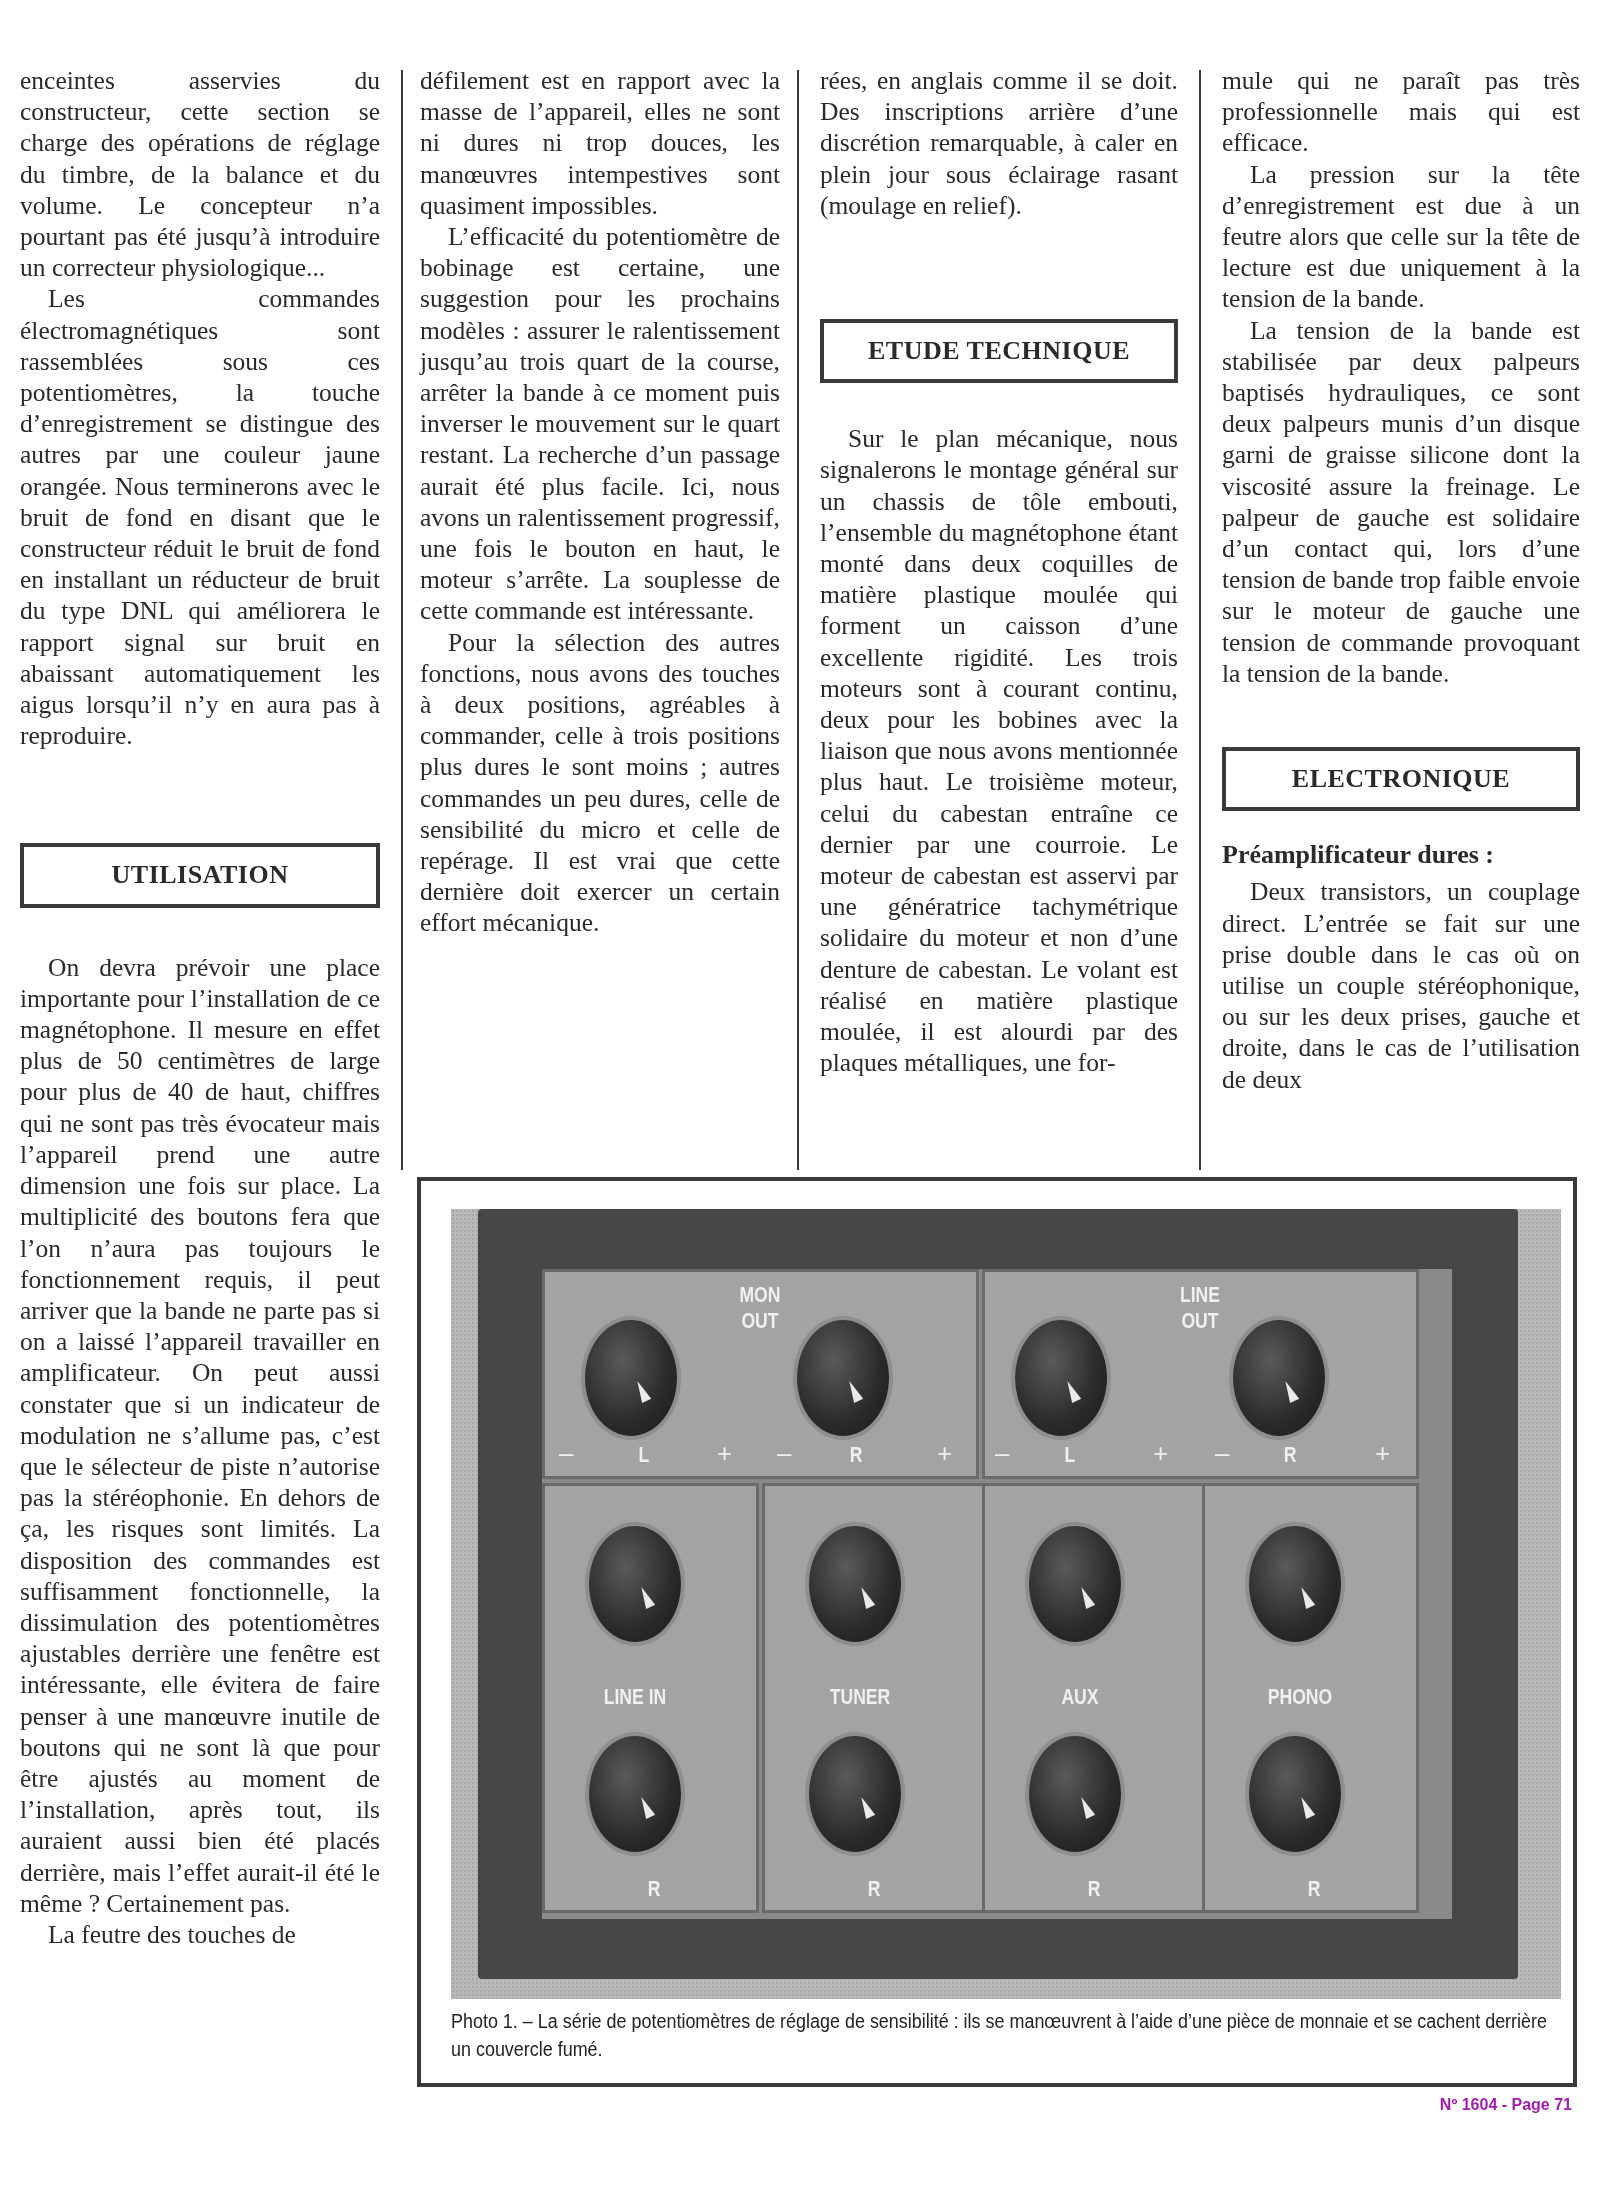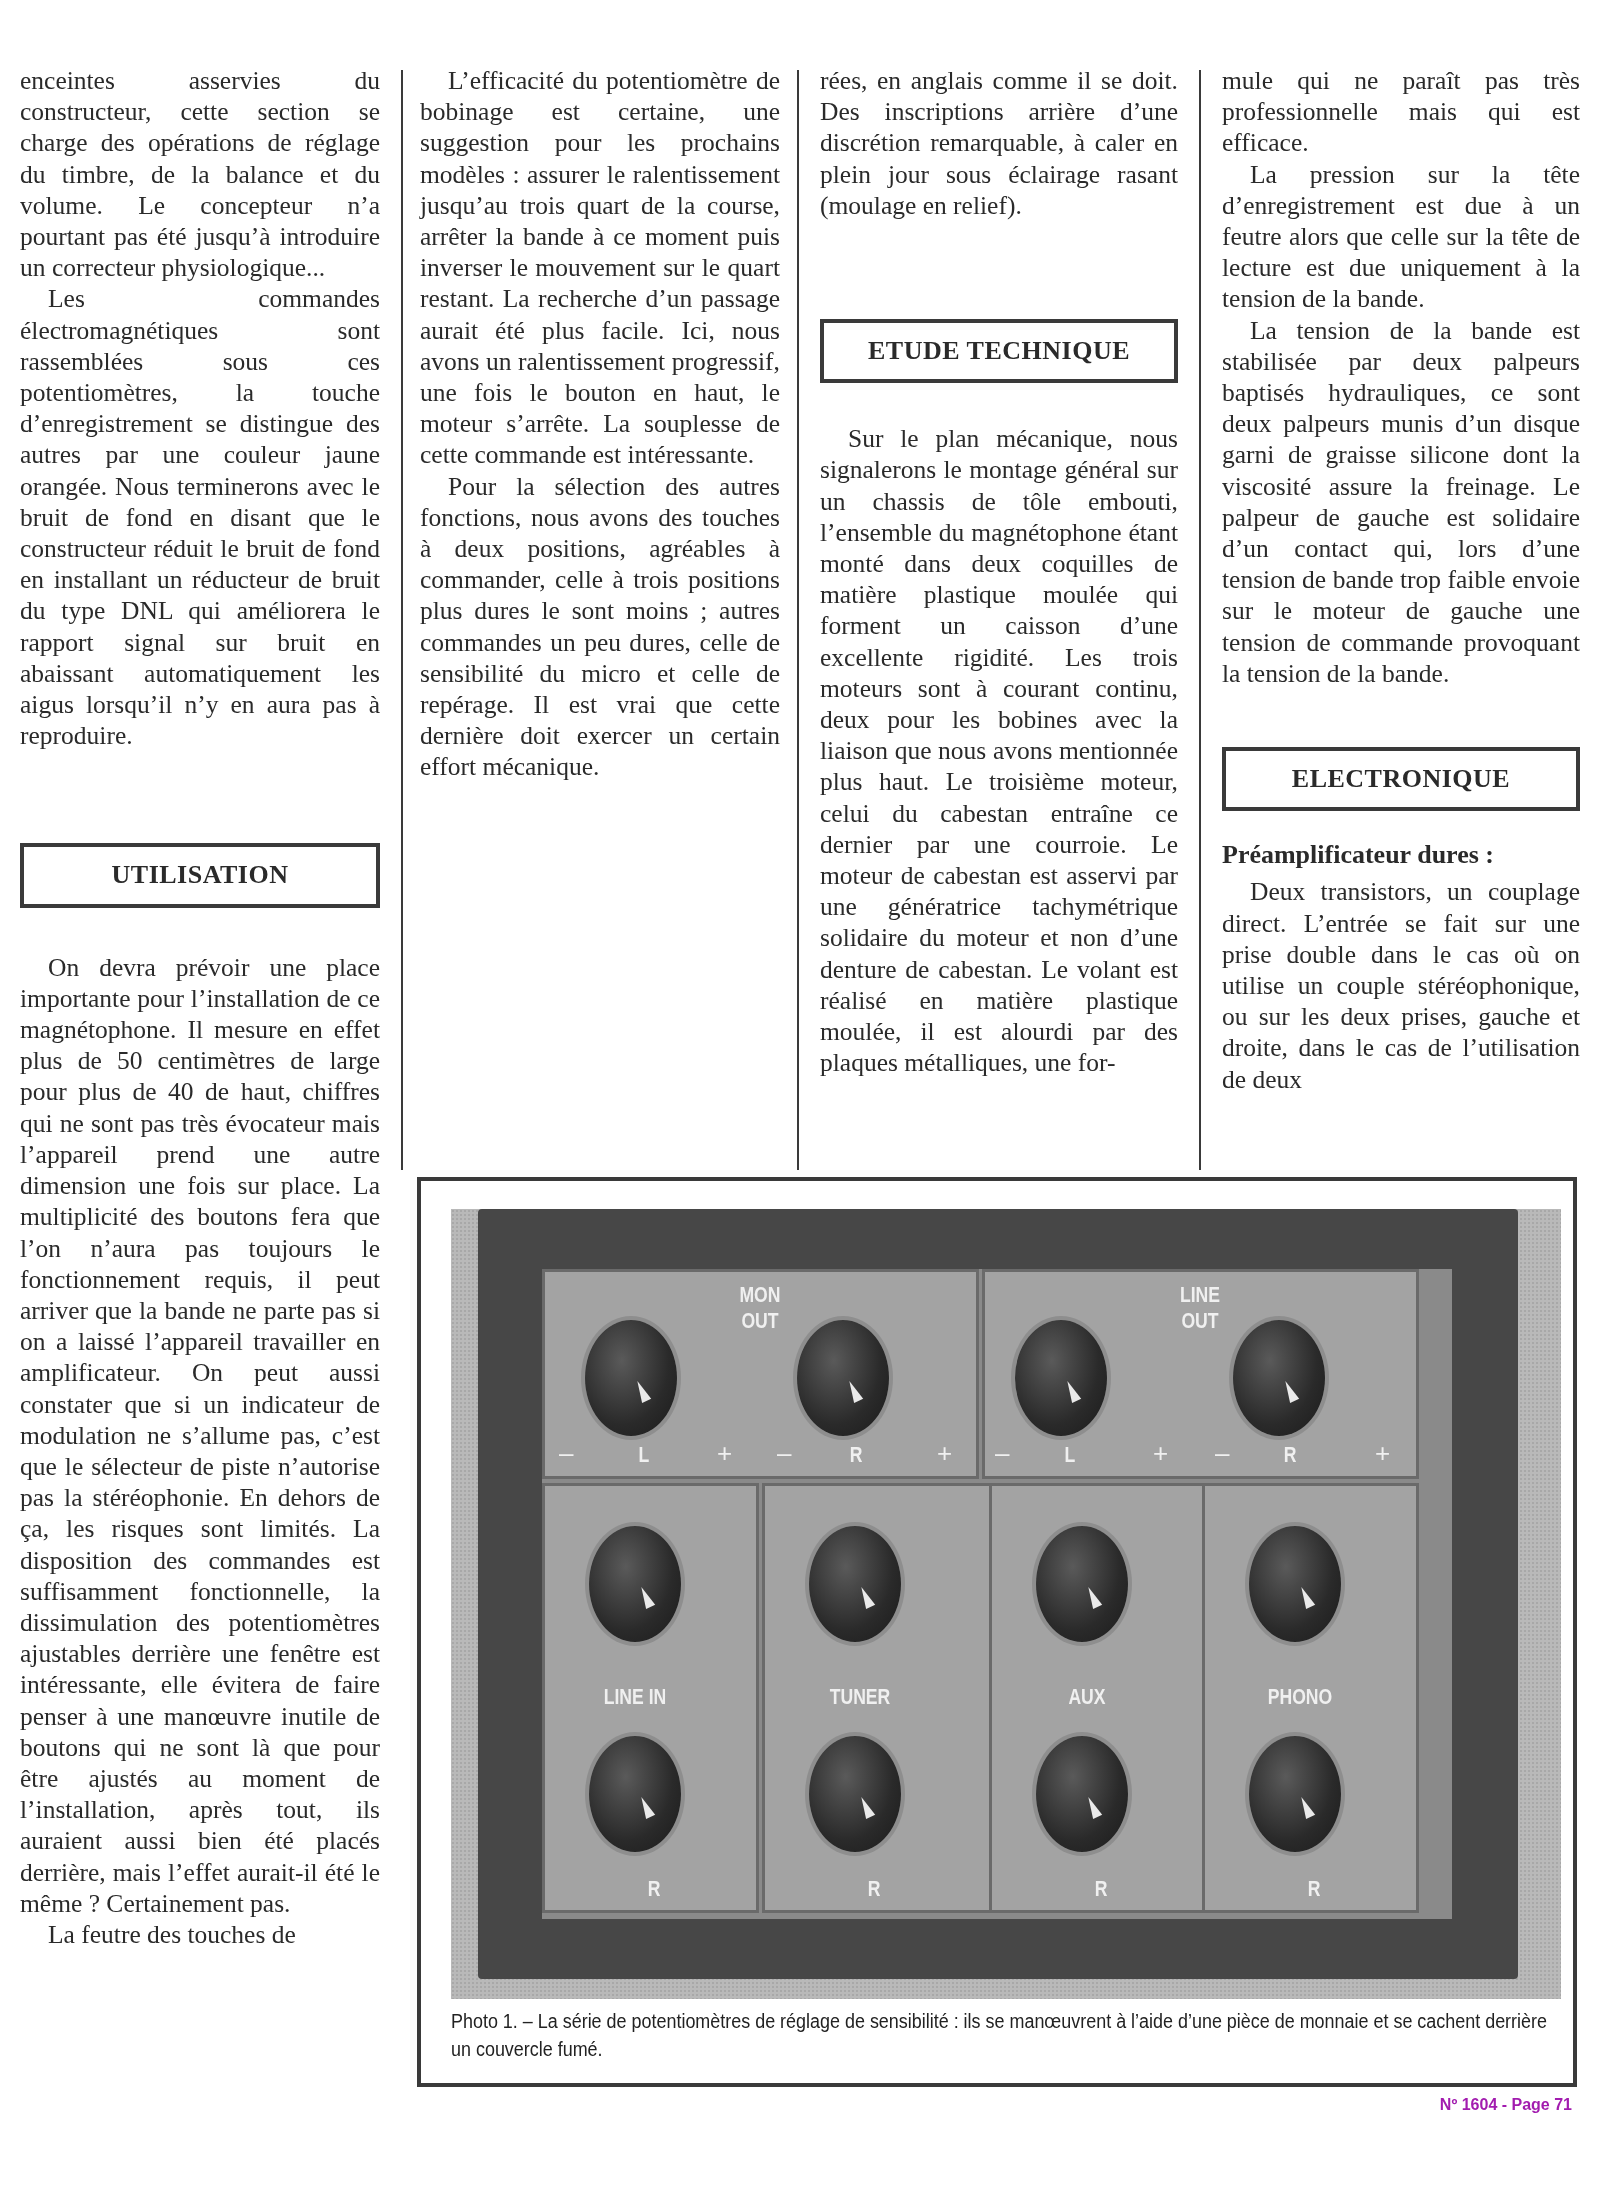--- a/index.html
+++ b/index.html
@@ -87,20 +87,21 @@
   <p class="noindent">enceintes asservies du constructeur, cette section se charge des opérations de réglage du timbre, de la balance et du volume. Le concepteur n’a pourtant pas été jusqu’à introduire un correcteur physiologique...</p>
   <p>Les commandes électromagnétiques sont rassemblées sous ces potentiomètres, la touche d’enregistrement se distingue des autres par une couleur jaune orangée. Nous terminerons avec le bruit de fond en disant que le constructeur réduit le bruit de fond en installant un réducteur de bruit du type DNL qui améliorera le rapport signal sur bruit en abaissant automatiquement les aigus lorsqu’il n’y en aura pas à reproduire.</p>
   <div style="height:92px"></div>
   <div class="section-box">UTILISATION</div>
   <div style="height:44px"></div>
   <p>On devra prévoir une place importante pour l’installation de ce magnétophone. Il mesure en effet plus de 50 centimètres de large pour plus de 40 de haut, chiffres qui ne sont pas très évocateur mais l’appareil prend une autre dimension une fois sur place. La multiplicité des boutons fera que l’on n’aura pas toujours le fonctionnement requis, il peut arriver que la bande ne parte pas si on a laissé l’appareil travailler en amplificateur. On peut aussi constater que si un indicateur de modulation ne s’allume pas, c’est que le sélecteur de piste n’autorise pas la stéréophonie. En dehors de ça, les risques sont limités. La disposition des commandes est suffisamment fonctionnelle, la dissimulation des potentiomètres ajustables derrière une fenêtre est intéressante, elle évitera de faire penser à une manœuvre inutile de boutons qui ne sont là que pour être ajustés au moment de l’installation, après tout, ils auraient aussi bien été placés derrière, mais l’effet aurait-il été le même ? Certainement pas.</p>
   <p>La feutre des touches de</p>
 </div>
 
 <div class="col" id="c2">
+  <p class="noindent">défilement est en rapport avec la masse de l’appareil, elles ne sont ni dures ni trop douces, les manœuvres intempestives sont quasiment impossibles.</p>
   <p>L’efficacité du potentiomètre de bobinage est certaine, une suggestion pour les prochains modèles : assurer le ralentissement jusqu’au trois quart de la course, arrêter la bande à ce moment puis inverser le mouvement sur le quart restant. La recherche d’un passage aurait été plus facile. Ici, nous avons un ralentissement progressif, une fois le bouton en haut, le moteur s’arrête. La souplesse de cette commande est intéressante.</p>
   <p>Pour la sélection des autres fonctions, nous avons des touches à deux positions, agréables à commander, celle à trois positions plus dures le sont moins ; autres commandes un peu dures, celle de sensibilité du micro et celle de repérage. Il est vrai que cette dernière doit exercer un certain effort mécanique.</p>
 </div>
 
 <div class="col" id="c3">
   <p class="noindent">rées, en anglais comme il se doit. Des inscriptions arrière d’une discrétion remarquable, à caler en plein jour sous éclairage rasant (moulage en relief).</p>
   <div style="height:98px"></div>
   <div class="section-box">ETUDE TECHNIQUE</div>
   <div style="height:40px"></div>
   <p>Sur le plan mécanique, nous signalerons le montage général sur un chassis de tôle embouti, l’ensemble du magnétophone étant monté dans deux coquilles de matière plastique moulée qui forment un caisson d’une excellente rigidité. Les trois moteurs sont à courant continu, deux pour les bobines avec la liaison que nous avons mentionnée plus haut. Le troisième moteur, celui du cabestan entraîne ce dernier par une courroie. Le moteur de cabestan est asservi par une génératrice tachymétrique solidaire du moteur et non d’une denture de cabestan. Le volant est réalisé en matière plastique moulée, il est alourdi par des plaques métalliques, une for-</p>
@@ -151,21 +152,21 @@
           <div class="plabel" style="left:40px; top:198px; width:100px;">LINE IN</div>
           <div class="knob" style="left:44px; top:250px;"></div>
           <span class="plabel" style="left:94px; top:390px; width:30px;">R</span>
         </div>
         <div class="box" style="left:220px; top:214px; width:248px; height:430px;">
           <div class="knob" style="left:44px; top:40px;"></div>
           <div class="plabel" style="left:40px; top:198px; width:110px;">TUNER</div>
           <div class="knob" style="left:44px; top:250px;"></div>
           <span class="plabel" style="left:94px; top:390px; width:30px;">R</span>
         </div>
-        <div class="box" style="left:440px; top:214px; width:229px; height:430px;margin-left:7px;">
+        <div class="box" style="left:440px; top:214px; width:229px; height:430px;">
           <div class="knob" style="left:44px; top:40px;"></div>
           <div class="plabel" style="left:60px; top:198px; width:70px;">AUX</div>
           <div class="knob" style="left:44px; top:250px;"></div>
           <span class="plabel" style="left:94px; top:390px; width:30px;">R</span>
         </div>
         <div class="box" style="left:660px; top:214px; width:217px; height:430px;">
           <div class="knob" style="left:44px; top:40px;"></div>
           <div class="plabel" style="left:40px; top:198px; width:110px;">PHONO</div>
           <div class="knob" style="left:44px; top:250px;"></div>
           <span class="plabel" style="left:94px; top:390px; width:30px;">R</span>

